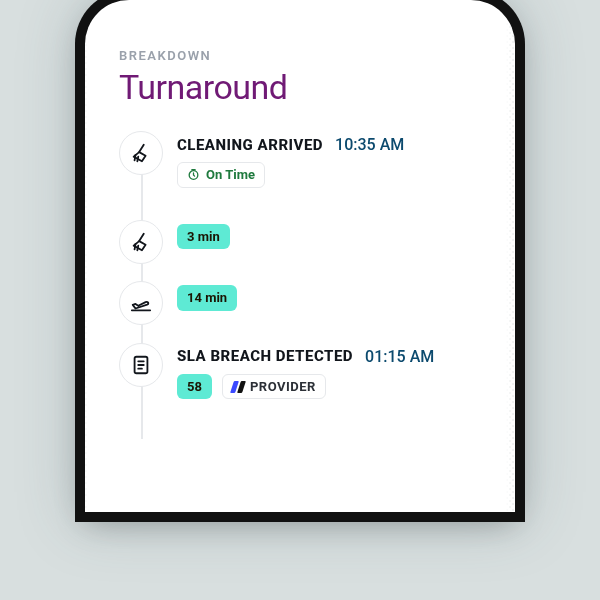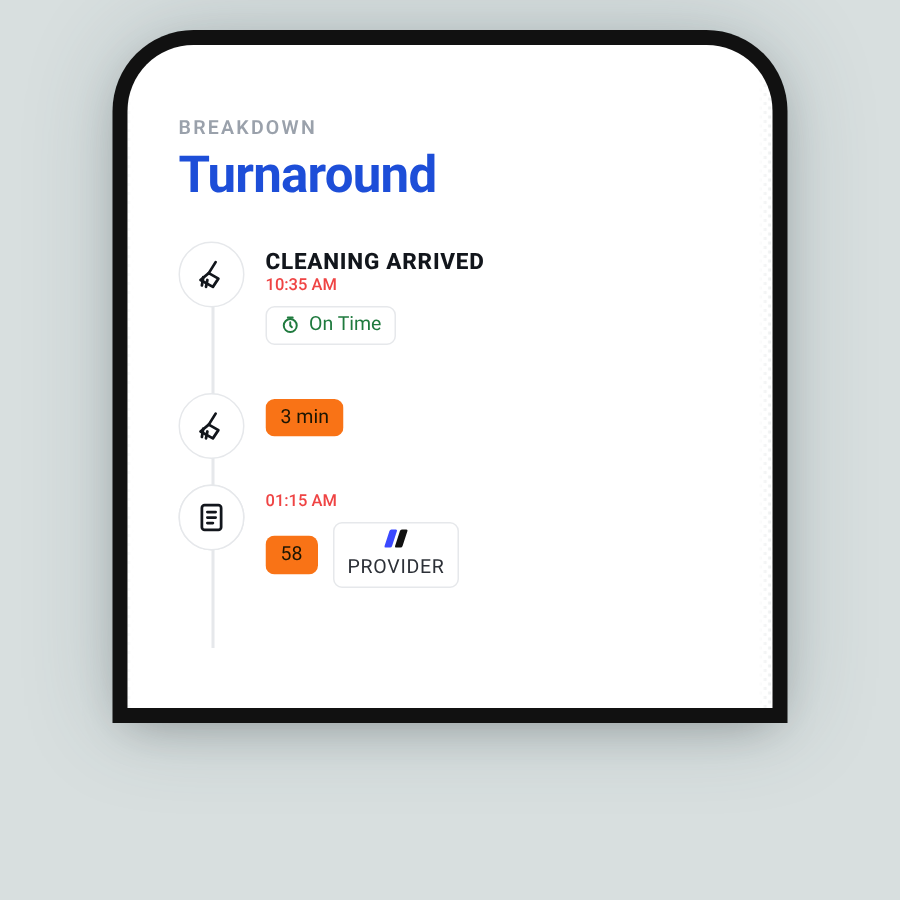--- a/index.html
+++ b/index.html
@@ -7,23 +7,22 @@
   body {
     font-family: -apple-system, BlinkMacSystemFont, "Segoe UI", Roboto, Helvetica, Arial, sans-serif;
     background: #d8dfdf;
     display: flex;
     align-items: flex-start;
     justify-content: center;
     overflow: hidden;
   }
 
   .device {
-    margin-top: 30px;
     width: 430px;
-    height: 442px;
+    height: 512px;
     background: #ffffff;
     border-radius: 44px 44px 0 0;
     box-shadow:
       0 0 0 10px #111,
       0 10px 30px rgba(0,0,0,.25),
       0 0 60px 8px rgba(60,85,90,.25);
     position: relative;
     overflow: hidden;
   }
 
@@ -33,22 +32,22 @@
 
   .eyebrow {
     font-size: 13px;
     font-weight: 600;
     letter-spacing: 1.5px;
     color: #9aa1ab;
     margin-bottom: 4px;
   }
   .title {
     font-size: 34px;
-    font-weight: 700;
-    color: #1d4ed8;
+    font-weight: 400;
+    color: #701a75;
     letter-spacing: -0.5px;
     margin-bottom: 28px;
   }
 
   .timeline {
     position: relative;
     padding-left: 58px;
   }
   .timeline::before {
     content: "";
@@ -77,71 +76,69 @@
     border: 1px solid #e6e8eb;
     display: flex;
     align-items: center;
     justify-content: center;
     z-index: 2;
   }
   .icon-circle svg { width: 22px; height: 22px; }
 
   .line1 {
     display: flex;
-    align-items: flex-start;
-    gap: 0;
+    align-items: center;
+    gap: 12px;
     flex-wrap: wrap;
-    flex-direction: column;
   }
   .event-label {
     font-size: 15px;
     font-weight: 800;
     letter-spacing: 0.5px;
     color: #12161c;
   }
   .event-time {
-    font-size: 11px;
+    font-size: 16px;
     font-weight: 500;
-    color: #ef4444;
+    color: #0c4a6e;
   }
 
   .line2 {
     margin-top: 8px;
     display: flex;
     align-items: center;
     gap: 10px;
   }
 
   .badge {
     display: inline-flex;
     align-items: center;
     gap: 6px;
     font-size: 13px;
-    font-weight: 400;
+    font-weight: 700;
     padding: 4px 9px;
     border-radius: 6px;
     border: 1px solid transparent;
     line-height: 1.2;
   }
   .badge-ontime {
     color: #1f7a3e;
     background: #ffffff;
     border-color: #e6e8eb;
   }
   .badge-ontime svg { width: 13px; height: 13px; }
   .badge-delay {
     color: #1b1503;
-    background: #f97316;
+    background: #5eead4;
   }
   .badge-provider {
     color: #2c3037;
     background: #ffffff;
     border-color: #e6e8eb;
     letter-spacing: 0.5px;
-    flex-direction: column;
   }
   .badge-provider .bars {
     width: 12px; height: 12px; position: relative;
   }
   .badge-provider .bars::before,
   .badge-provider .bars::after {
     content: "";
     position: absolute;
     width: 5px; height: 12px;
     transform: skewX(-18deg);
@@ -225,30 +222,36 @@
         </div>
       </div>
 
       <div class="event">
         <div class="icon-circle">
           <svg viewBox="0 0 24 24" fill="none" stroke="#12161c" stroke-width="2" stroke-linecap="round" stroke-linejoin="round">
             <path d="M2 20h20"></path>
               <path d="M3 14l3-1 3 2 8-4c1.5-.7 3 .2 3 1.2 0 .7-.5 1.3-1.3 1.6L6 18l-3-4z"></path>
           </svg>
         </div>
+        <div class="line2">
+          <span class="badge badge-delay">
+            <span>14 min</span>
+          </span>
+        </div>
       </div>
 
       <div class="event">
         <div class="icon-circle">
           <svg viewBox="0 0 24 24" fill="none" stroke="#12161c" stroke-width="2" stroke-linecap="round" stroke-linejoin="round">
             <rect x="5" y="3" width="14" height="18" rx="2"></rect>
               <path d="M9 8h6M9 12h6M9 16h4"></path>
           </svg>
         </div>
         <div class="line1">
+          <span class="event-label">SLA BREACH DETECTED</span>
           <span class="event-time">01:15 AM</span>
         </div>
         <div class="line2">
           <span class="badge badge-delay">
             <span>58</span>
           </span>
           <span class="badge badge-provider">
             <span class="bars"></span>
             <span>PROVIDER</span>
           </span>

